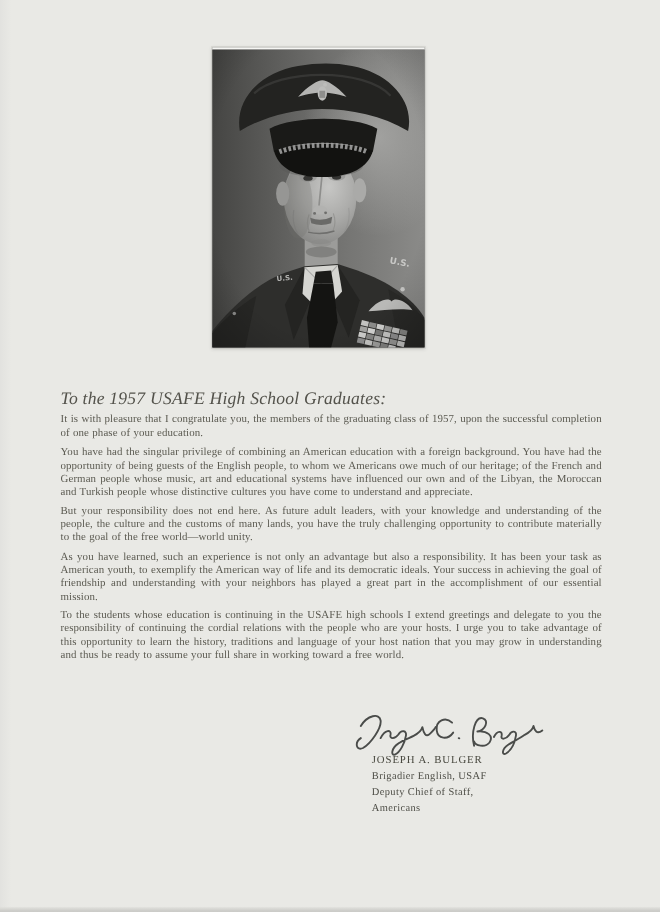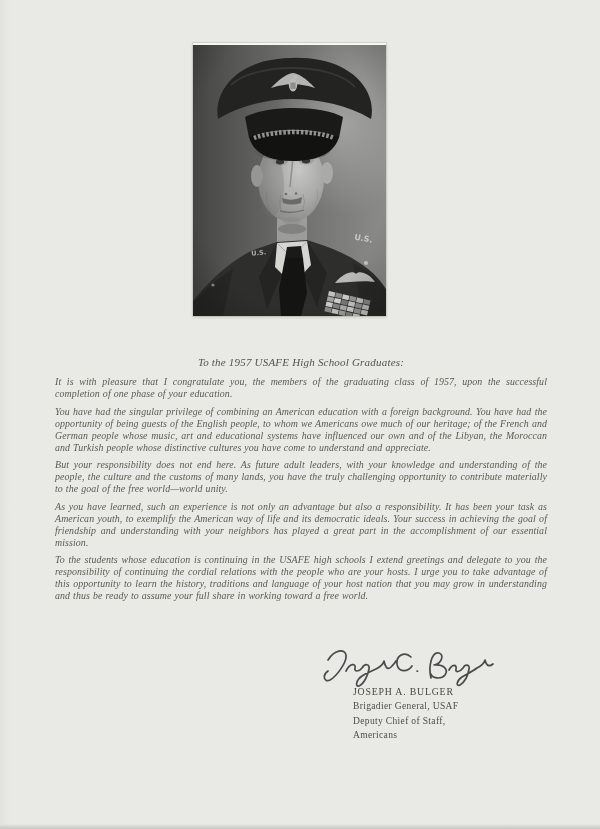--- a/index.html
+++ b/index.html
@@ -31,40 +31,38 @@
     background:#6b6b69;
   }
   .photo svg{display:block;}
   
   .letter{
     position:absolute;left:55px;top:356px;width:492px;
     color:#5b5a51;
   }
   .salutation{
     font-style:italic;
-    font-size:11px;line-height:13px;
+    font-size:16px;line-height:13px;
     color:#53524b;
     margin:0 0 7px 0;
     letter-spacing:.2px;
-    text-align:center;
   }
   .para{
-    font-style:italic;
     font-size:9.9px;line-height:12px;
     text-align:justify;
     margin:0 0 5.5px 0;
     letter-spacing:.1px;
     word-spacing:.4px;
   }
   
   .sig-script{
     position:absolute;left:318px;top:644px;width:180px;height:45px;
   }
   .sig-typed{
-    position:absolute;left:353px;top:685px;
+    position:absolute;left:338px;top:685px;
     color:#4e4e47;
     font-size:9.5px;line-height:14.3px;
     letter-spacing:.35px;
   }
   .sig-name{
     font-size:9.8px;
     letter-spacing:.8px;
     color:#48483f;
   }
 </style>
@@ -222,19 +220,19 @@
       <path d="M28,27 C32,19 38,19 37,24 C36,28 41,28 44,24 C47,19 52,20 51,25 C50,31 46,40 41,42 C37,43 38,36 44,32 C48,29 54,27 58,25 C62,23 65,21 66,17 C67,22 69,27 73,23 C75,21 77,19 78,17"></path>
       <path d="M93,13 C87,7 78,11 79,20 C80,28 89,29 94,22"></path>
       <path d="M99,27 l0.6,0.2"></path>
       <path d="M113,34 C110,22 114,7 121,9 C127,11 123,20 116,21 C125,20 131,25 127,31 C123,36 114,34 113,30"></path>
       <path d="M131,26 C134,20 139,20 138,25 C137,29 142,28 145,24 C147,20 152,20 151,25 C150,31 147,38 142,41 C138,43 138,37 144,33 C149,30 155,27 159,24 C163,22 166,20 167,16 C168,20 170,24 175,20"></path>
     </g>
   </svg>
 
   <div class="sig-typed">
     <div class="sig-name">JOSEPH A. BULGER</div>
-    <div>Brigadier General, USAF</div>
+    <div>Brigadier English, USAF</div>
     <div>Deputy Chief of Staff,</div>
     <div>Americans</div>
   </div>
 
   <div class="edge-bottom"></div>
 </div>
 
 </body></html>

